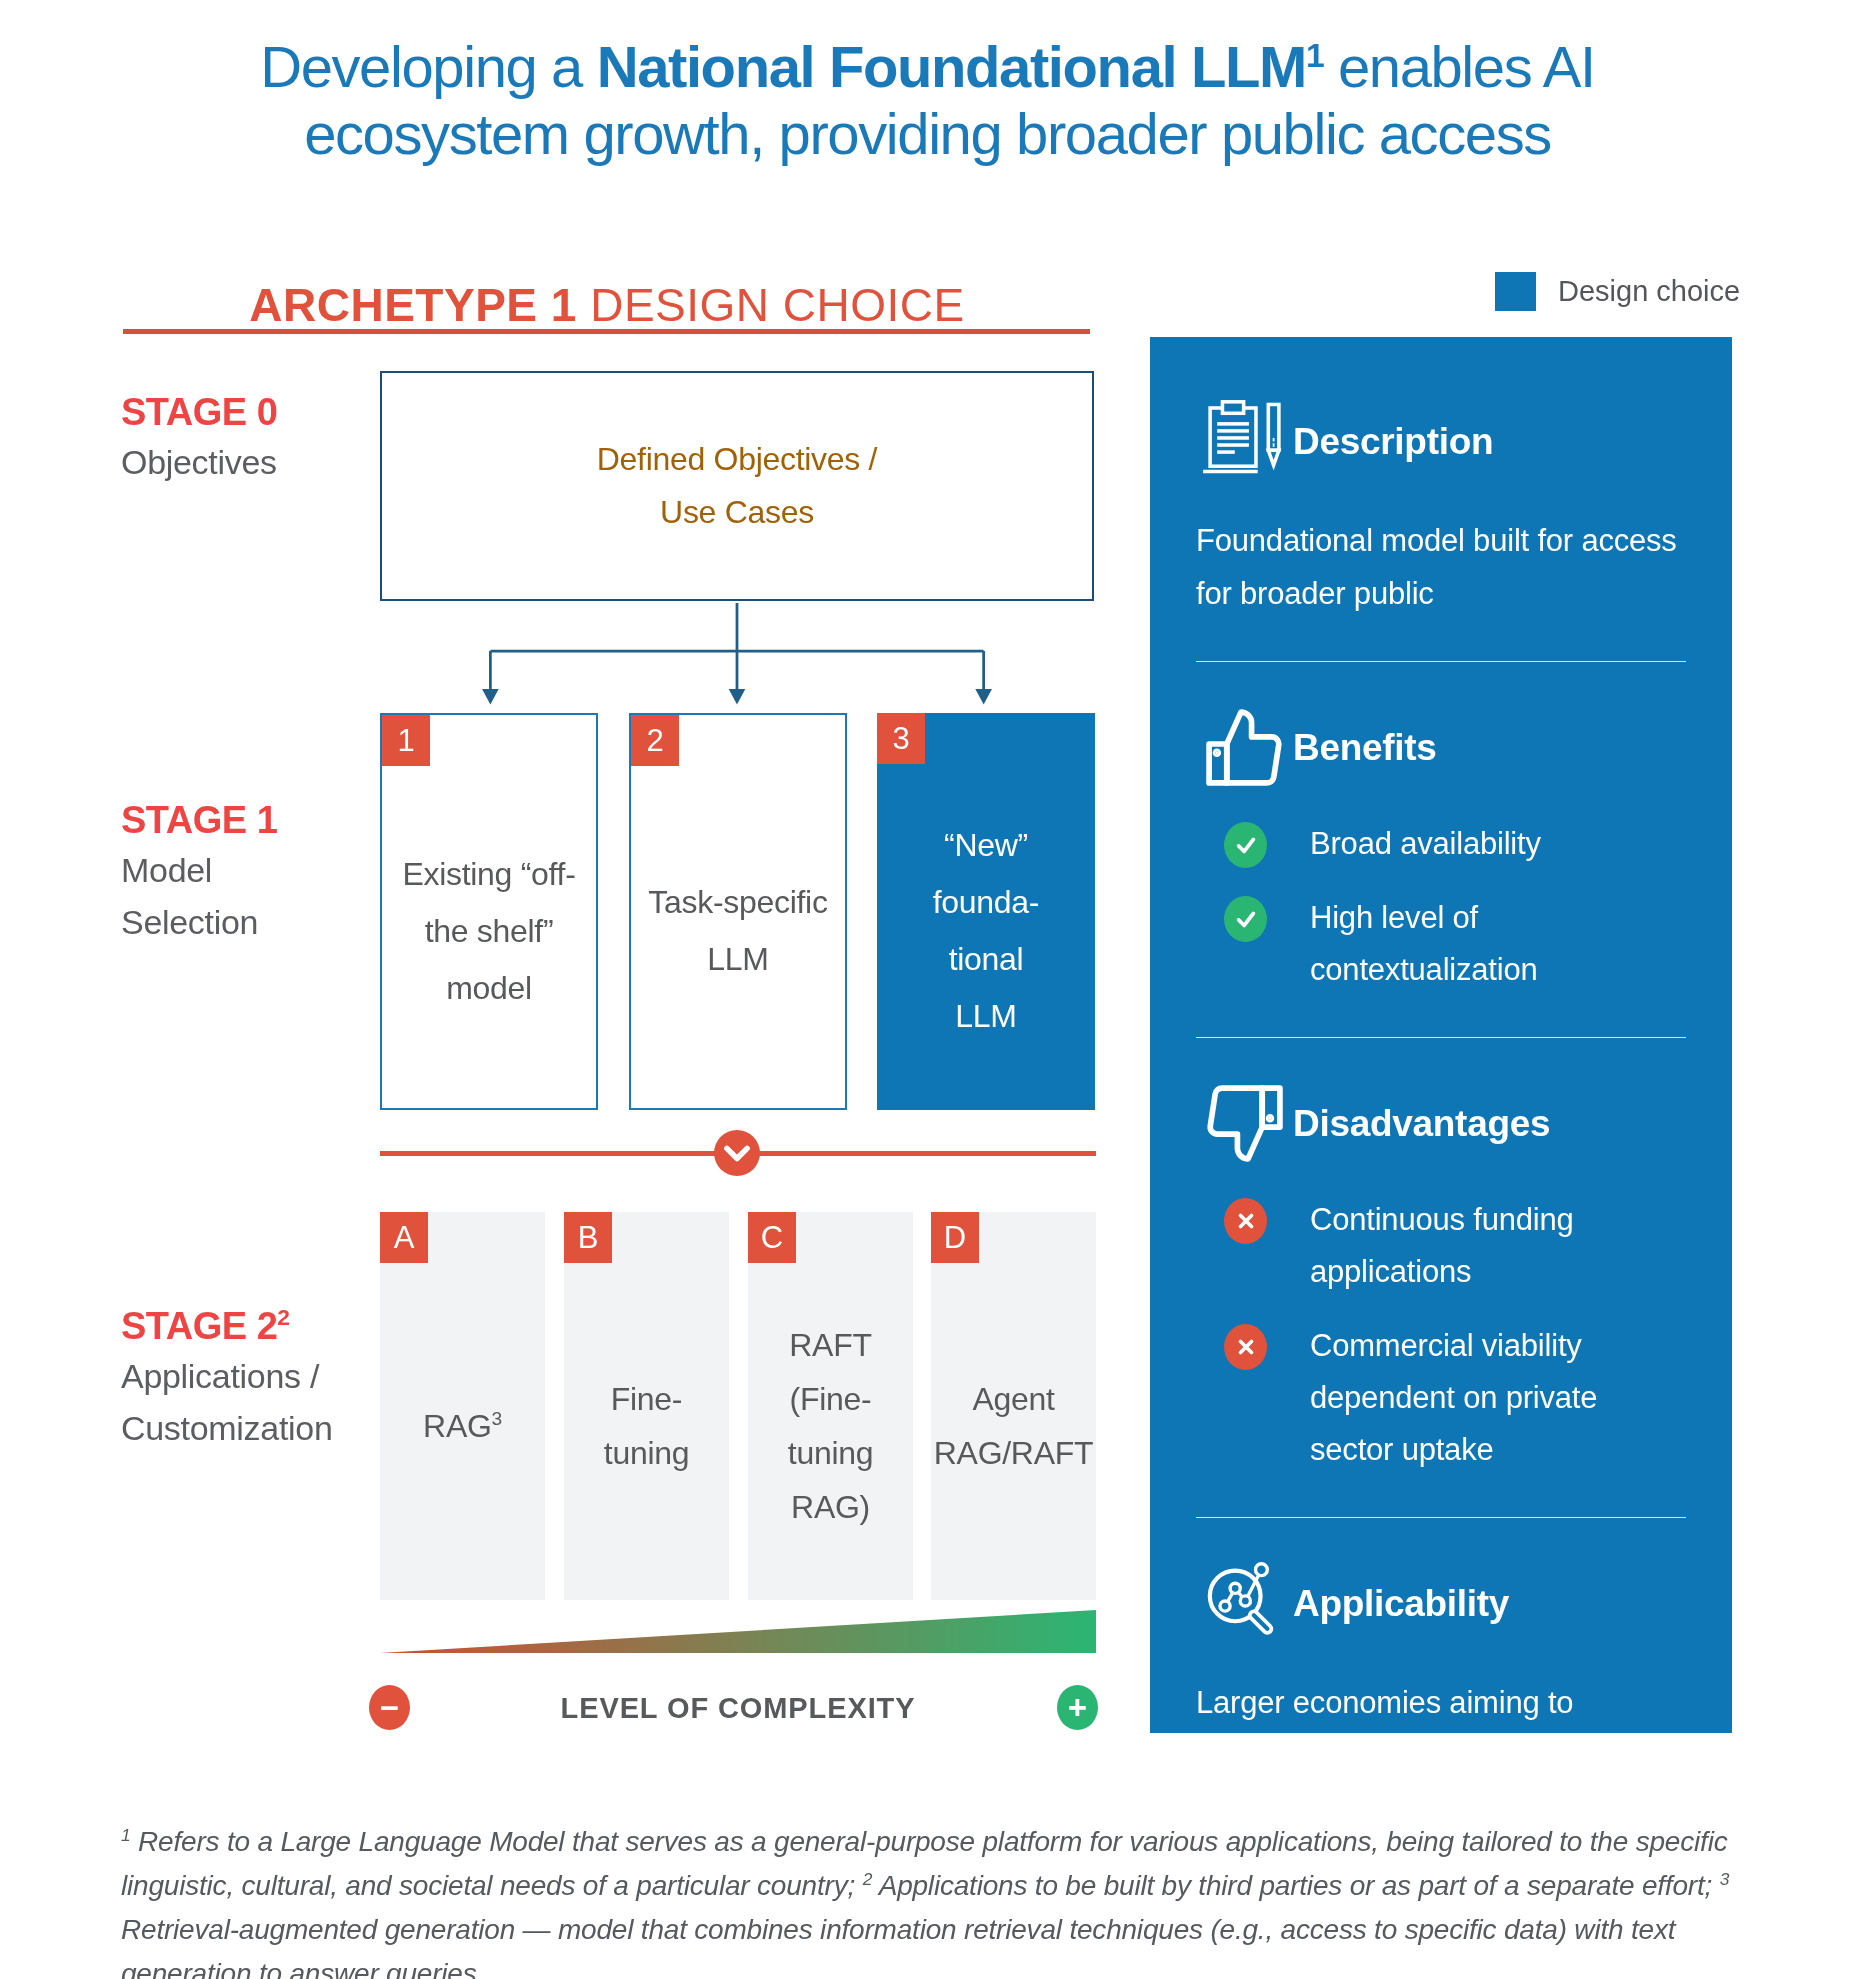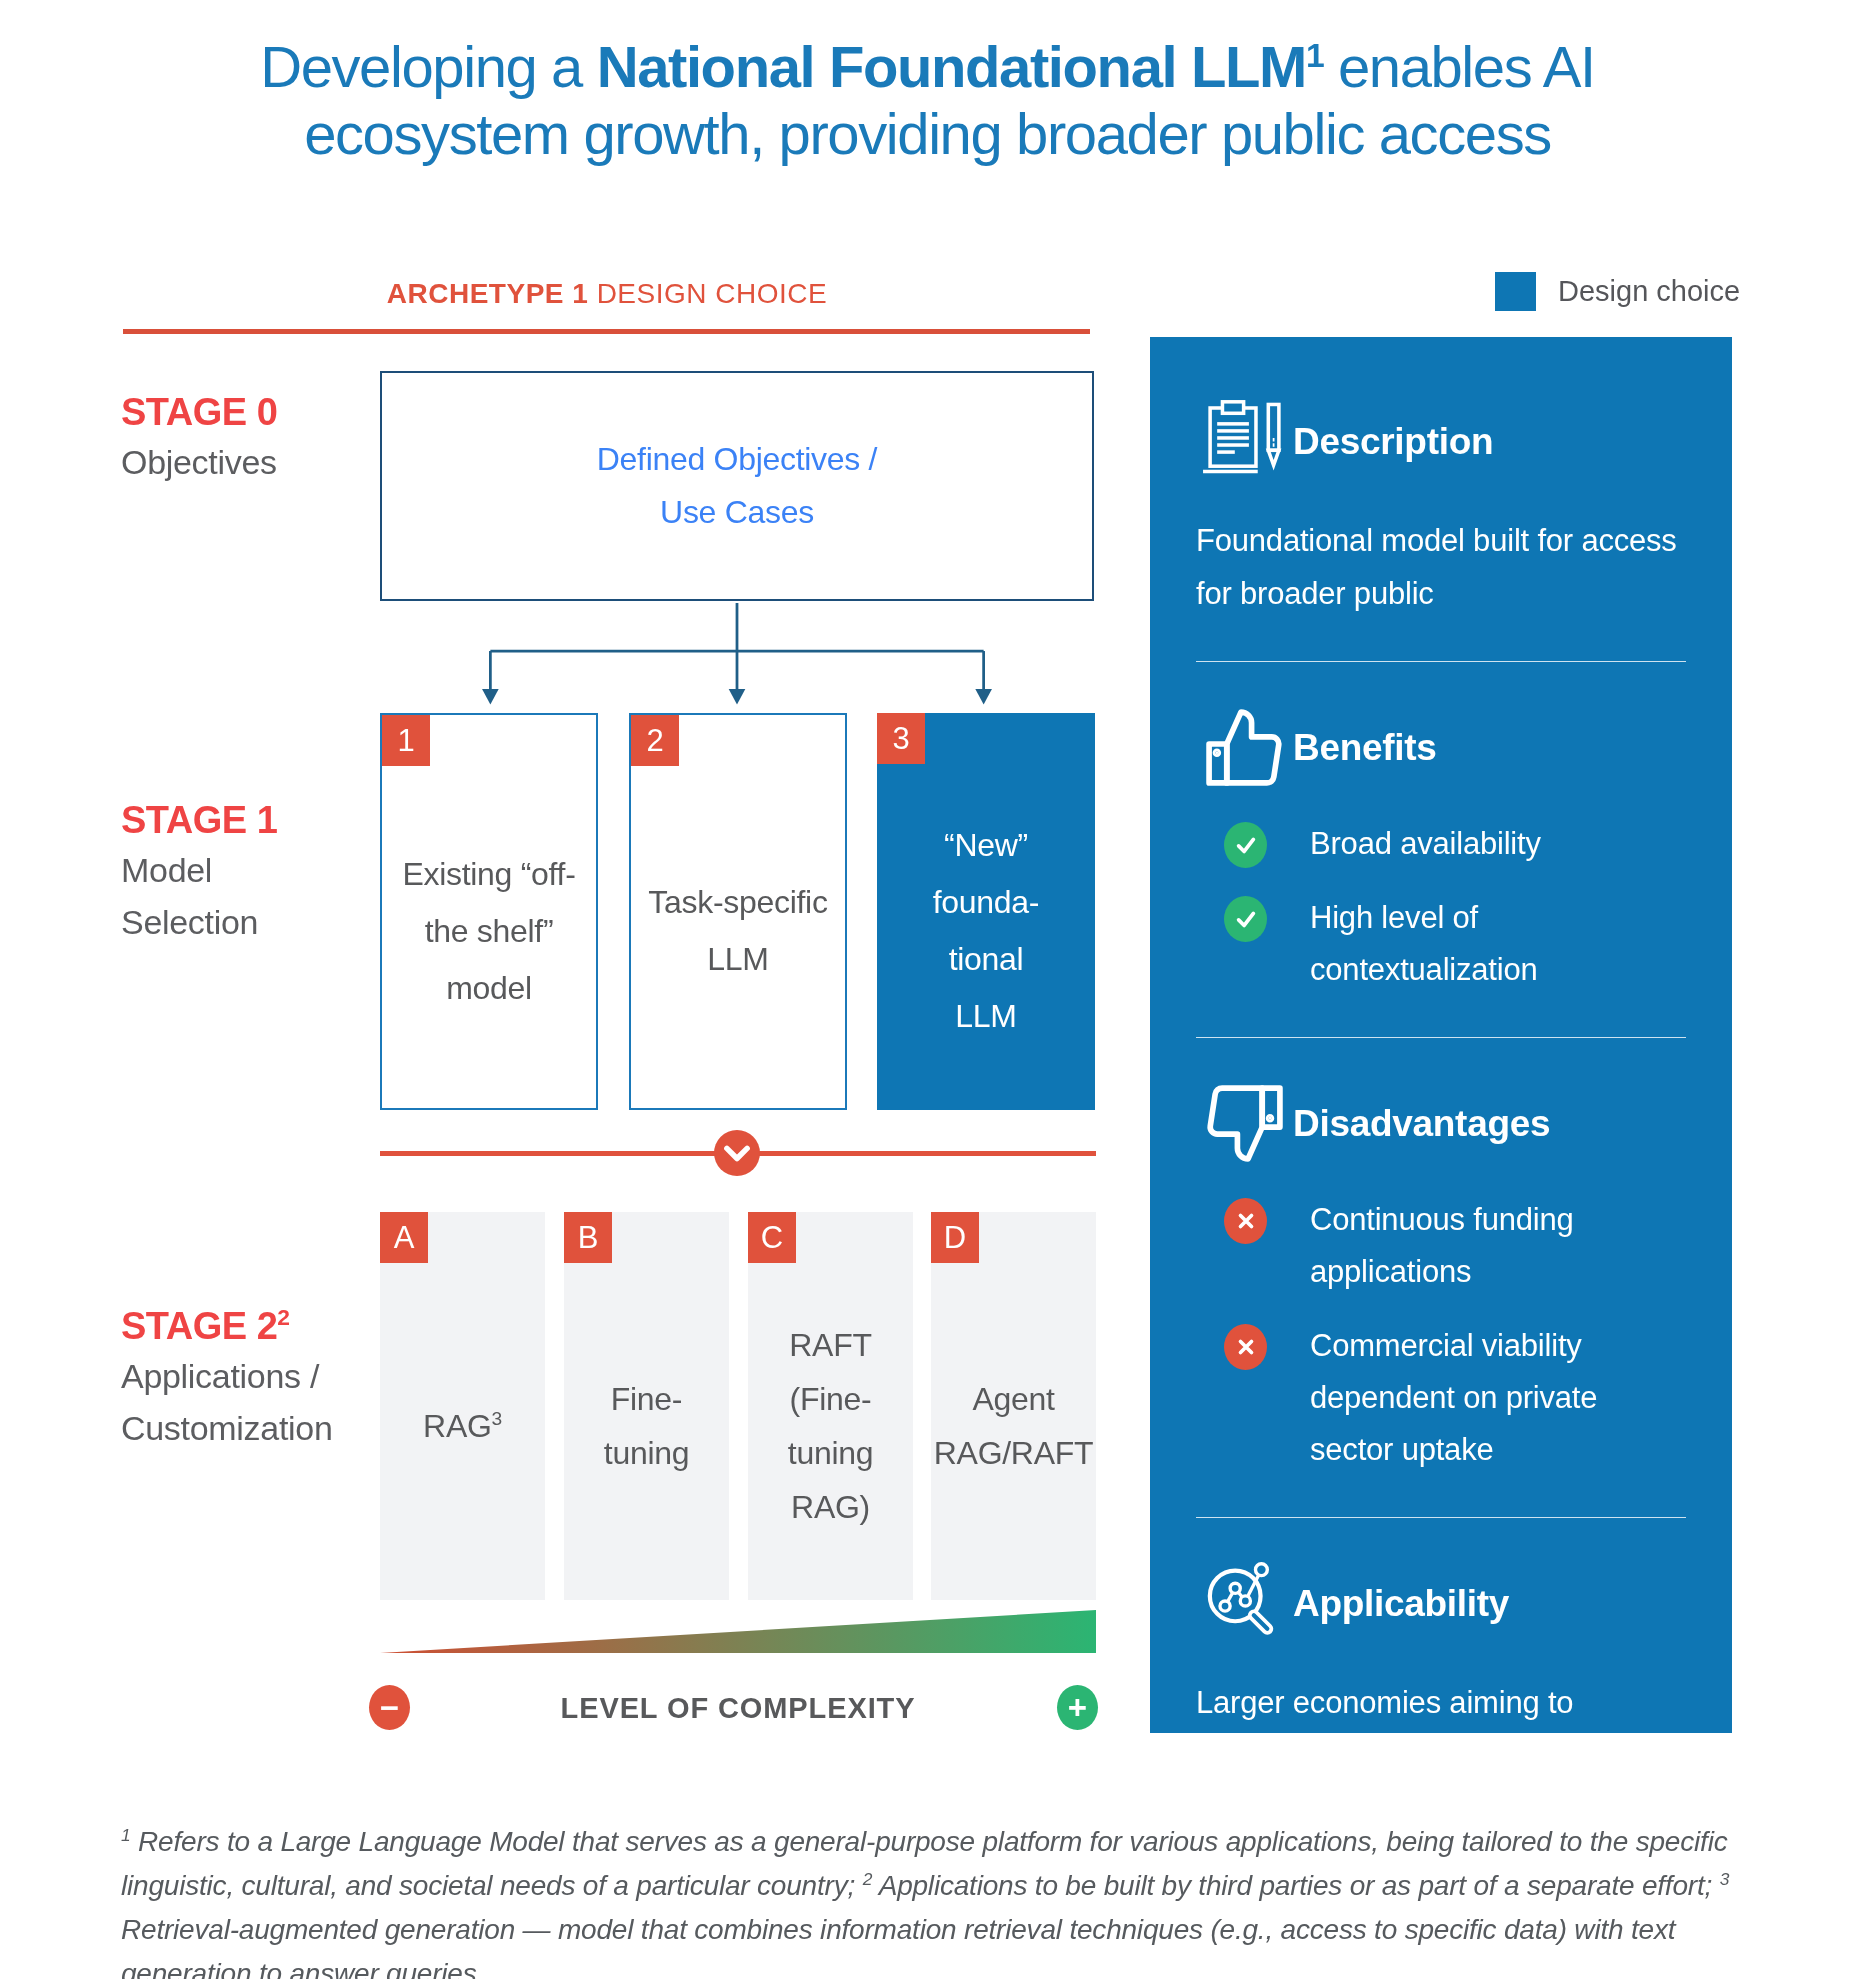--- a/index.html
+++ b/index.html
@@ -7,36 +7,36 @@
     position:relative;width:1855px;height:1979px;background:#ffffff;overflow:hidden;
     font-family:"Liberation Sans","DejaVu Sans",sans-serif;color:#58595b;
   }
   
   .title{position:absolute;top:33px;left:0;width:1855px;margin:0;text-align:center;
          font-weight:400;color:#1a7ab9;font-size:58px;line-height:67px;letter-spacing:-1.4px;}
   .title b{font-weight:700;}
   .title sup{font-size:58%;font-weight:700;vertical-align:super;line-height:0;}
   
   .arch-head{position:absolute;left:121px;top:278px;width:972px;text-align:center;
-             font-size:28px;letter-spacing:0.5px;color:#e0523c;font-weight:400;}
+             font-size:46px;letter-spacing:0.5px;color:#e0523c;font-weight:400;}
   .arch-head b{font-weight:700;}
   .arch-underline{position:absolute;left:123px;top:329px;width:967px;height:4.6px;background:#d9503a;}
   
   .legend{position:absolute;left:1495px;top:272px;display:flex;align-items:center;gap:22px;}
   .legend-swatch{width:41px;height:39px;background:#0e76b4;display:inline-block;}
   .legend-label{font-size:29px;color:#55565a;}
   
   .stage-label{position:absolute;left:121px;}
   .stage-label .st{font-size:38px;font-weight:700;color:#ef4444;letter-spacing:-0.5px;line-height:48px;}
   .stage-label .st sup{font-size:60%;vertical-align:super;line-height:0;}
   .stage-label .ss{font-size:34px;color:#5c5d60;line-height:52px;letter-spacing:-0.3px;}
   
   .obj-box{position:absolute;left:380px;top:371px;width:714px;height:230px;border:2.8px solid #1d4e79;
            box-sizing:border-box;display:flex;flex-direction:column;align-items:center;justify-content:center;}
-  .obj-box div{font-size:32px;color:#3b82f6;line-height:53px;letter-spacing:-0.3px;}
+  .obj-box div{font-size:32px;color:#a16207;line-height:53px;letter-spacing:-0.3px;}
   
   .connector{position:absolute;left:380px;top:603px;width:714px;height:109px;}
   
   .mbox{position:absolute;top:713px;width:218px;height:397px;box-sizing:border-box;background:#ffffff;
         border:2.8px solid #1b79b9;display:flex;align-items:center;justify-content:center;padding-top:39px;}
   .mbox.highlight{background:#0e76b4;border:none;}
   .mbox .lines div{font-size:32px;color:#58595b;line-height:57px;text-align:center;letter-spacing:-0.3px;}
   .mbox.highlight .lines div{color:#ffffff;}
   .tab{position:absolute;left:0;top:0;width:48px;height:51px;background:#e0523c;color:#ffffff;
        font-size:31px;display:flex;align-items:center;justify-content:center;}

